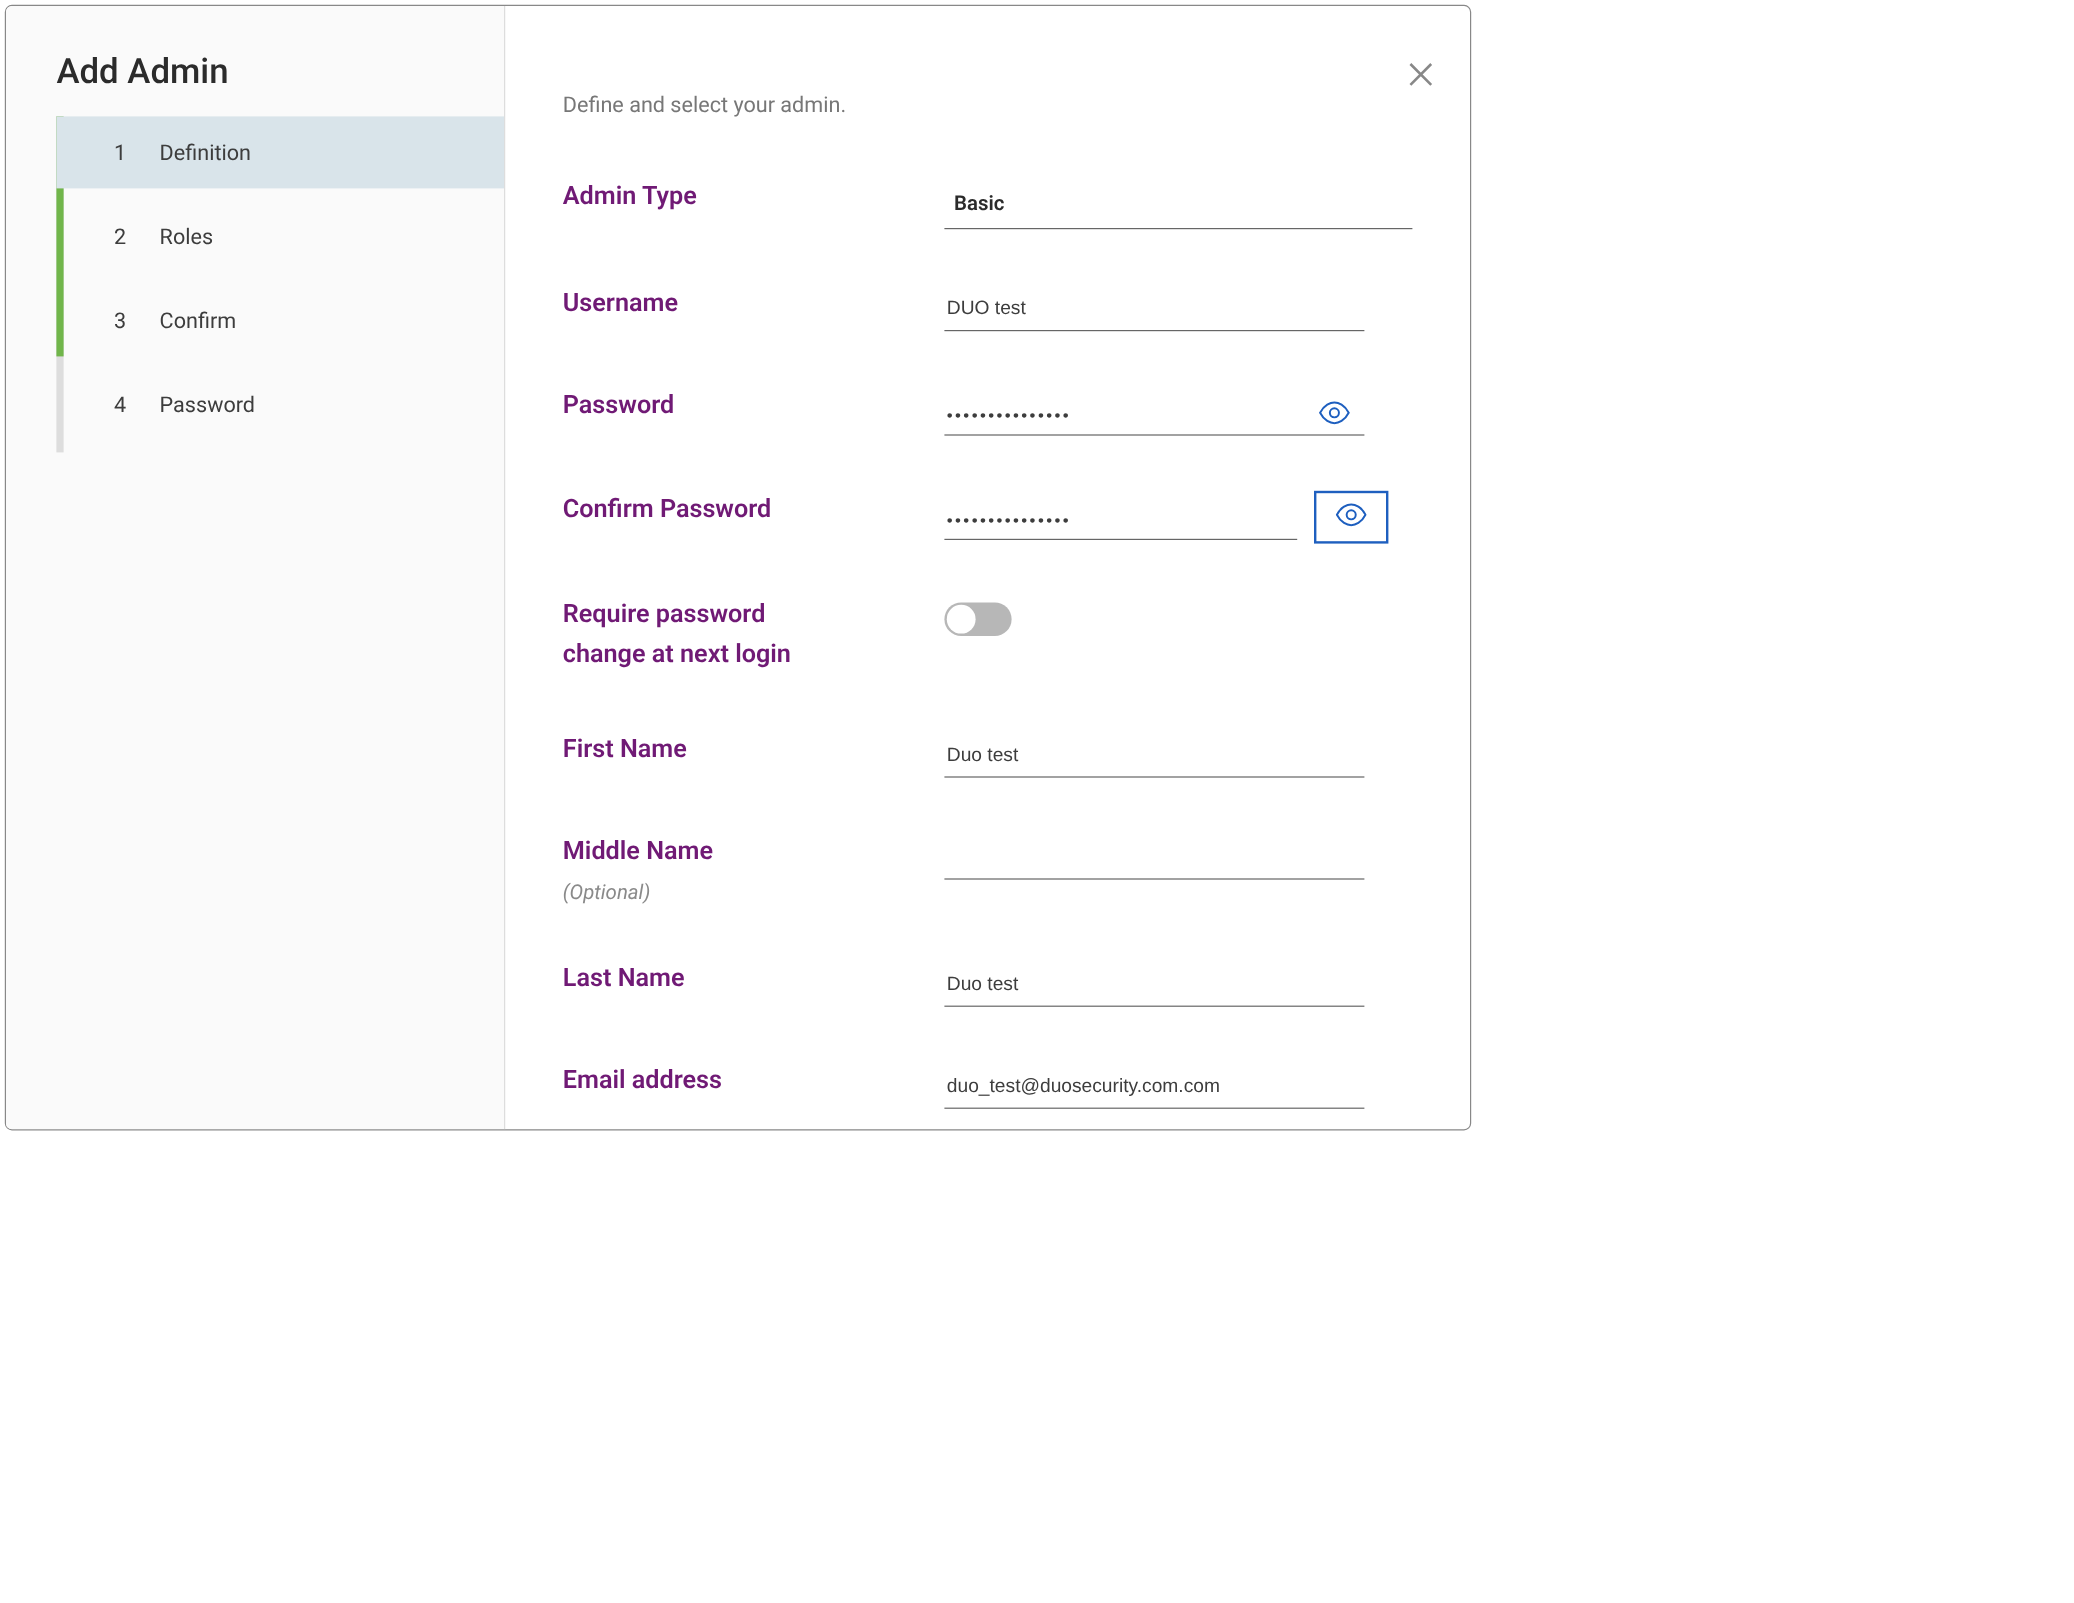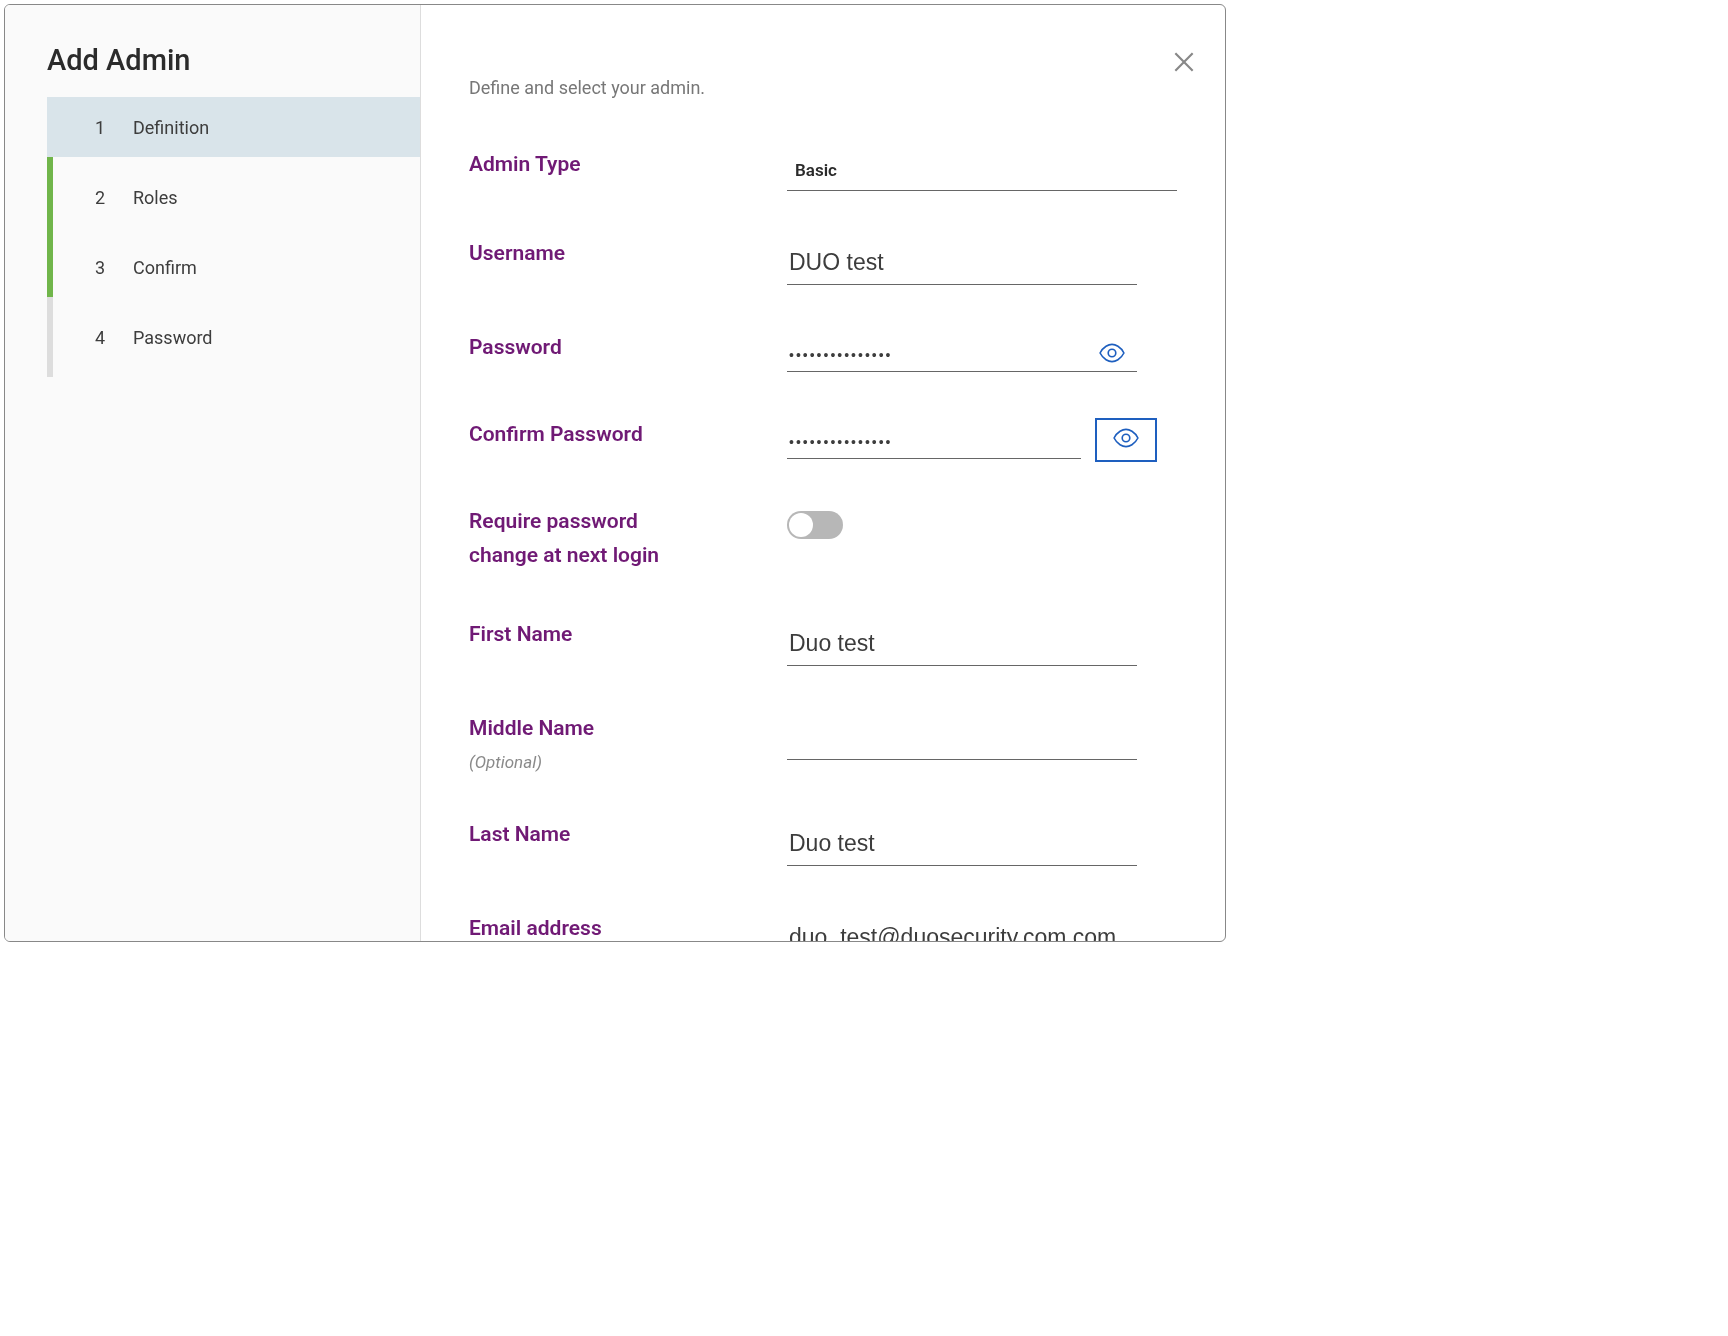--- a/index.html
+++ b/index.html
@@ -108,21 +108,21 @@
       margin-top: 6px;
     }
     .form-field {
       flex: 1;
       position: relative;
       margin-top: 12px;
     }
     .field-underline {
       border: none;
       border-bottom: 1px solid #666;
-      font-size: 23px;
+      font-size: 16px;
       padding: 6px 2px 8px 2px;
       width: 100%;
       outline: none;
       background: transparent;
       color: #3d3d3d;
     }
     .field-dropdown {
       border-bottom: 1px solid #666;
       font-size: 17px;
       font-weight: 600;

